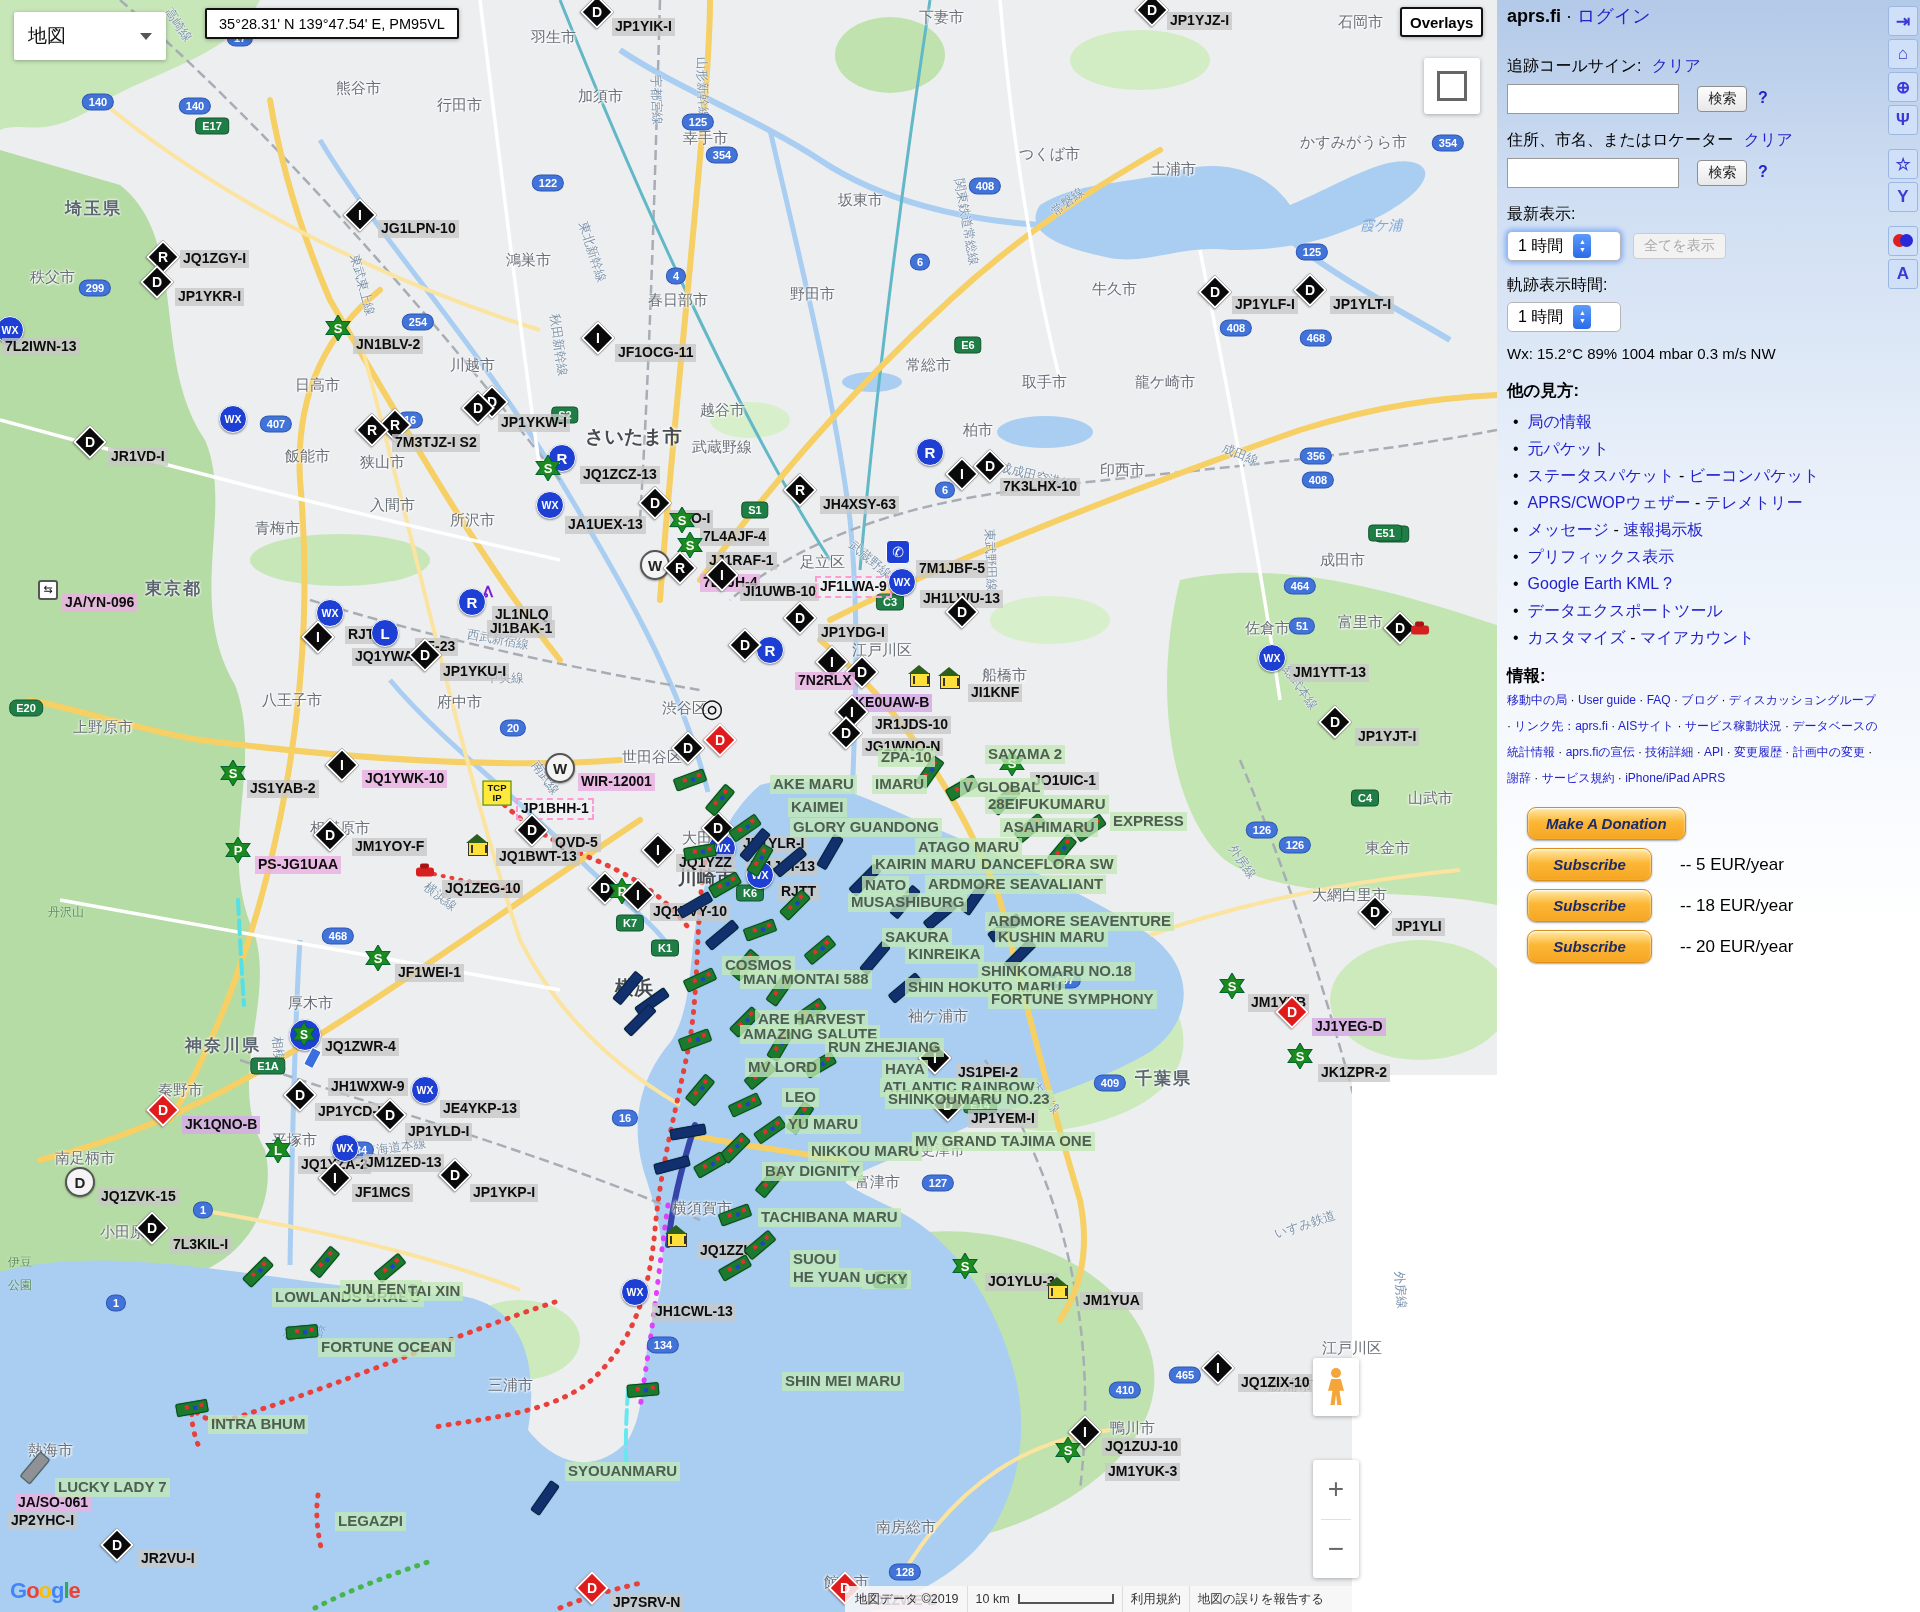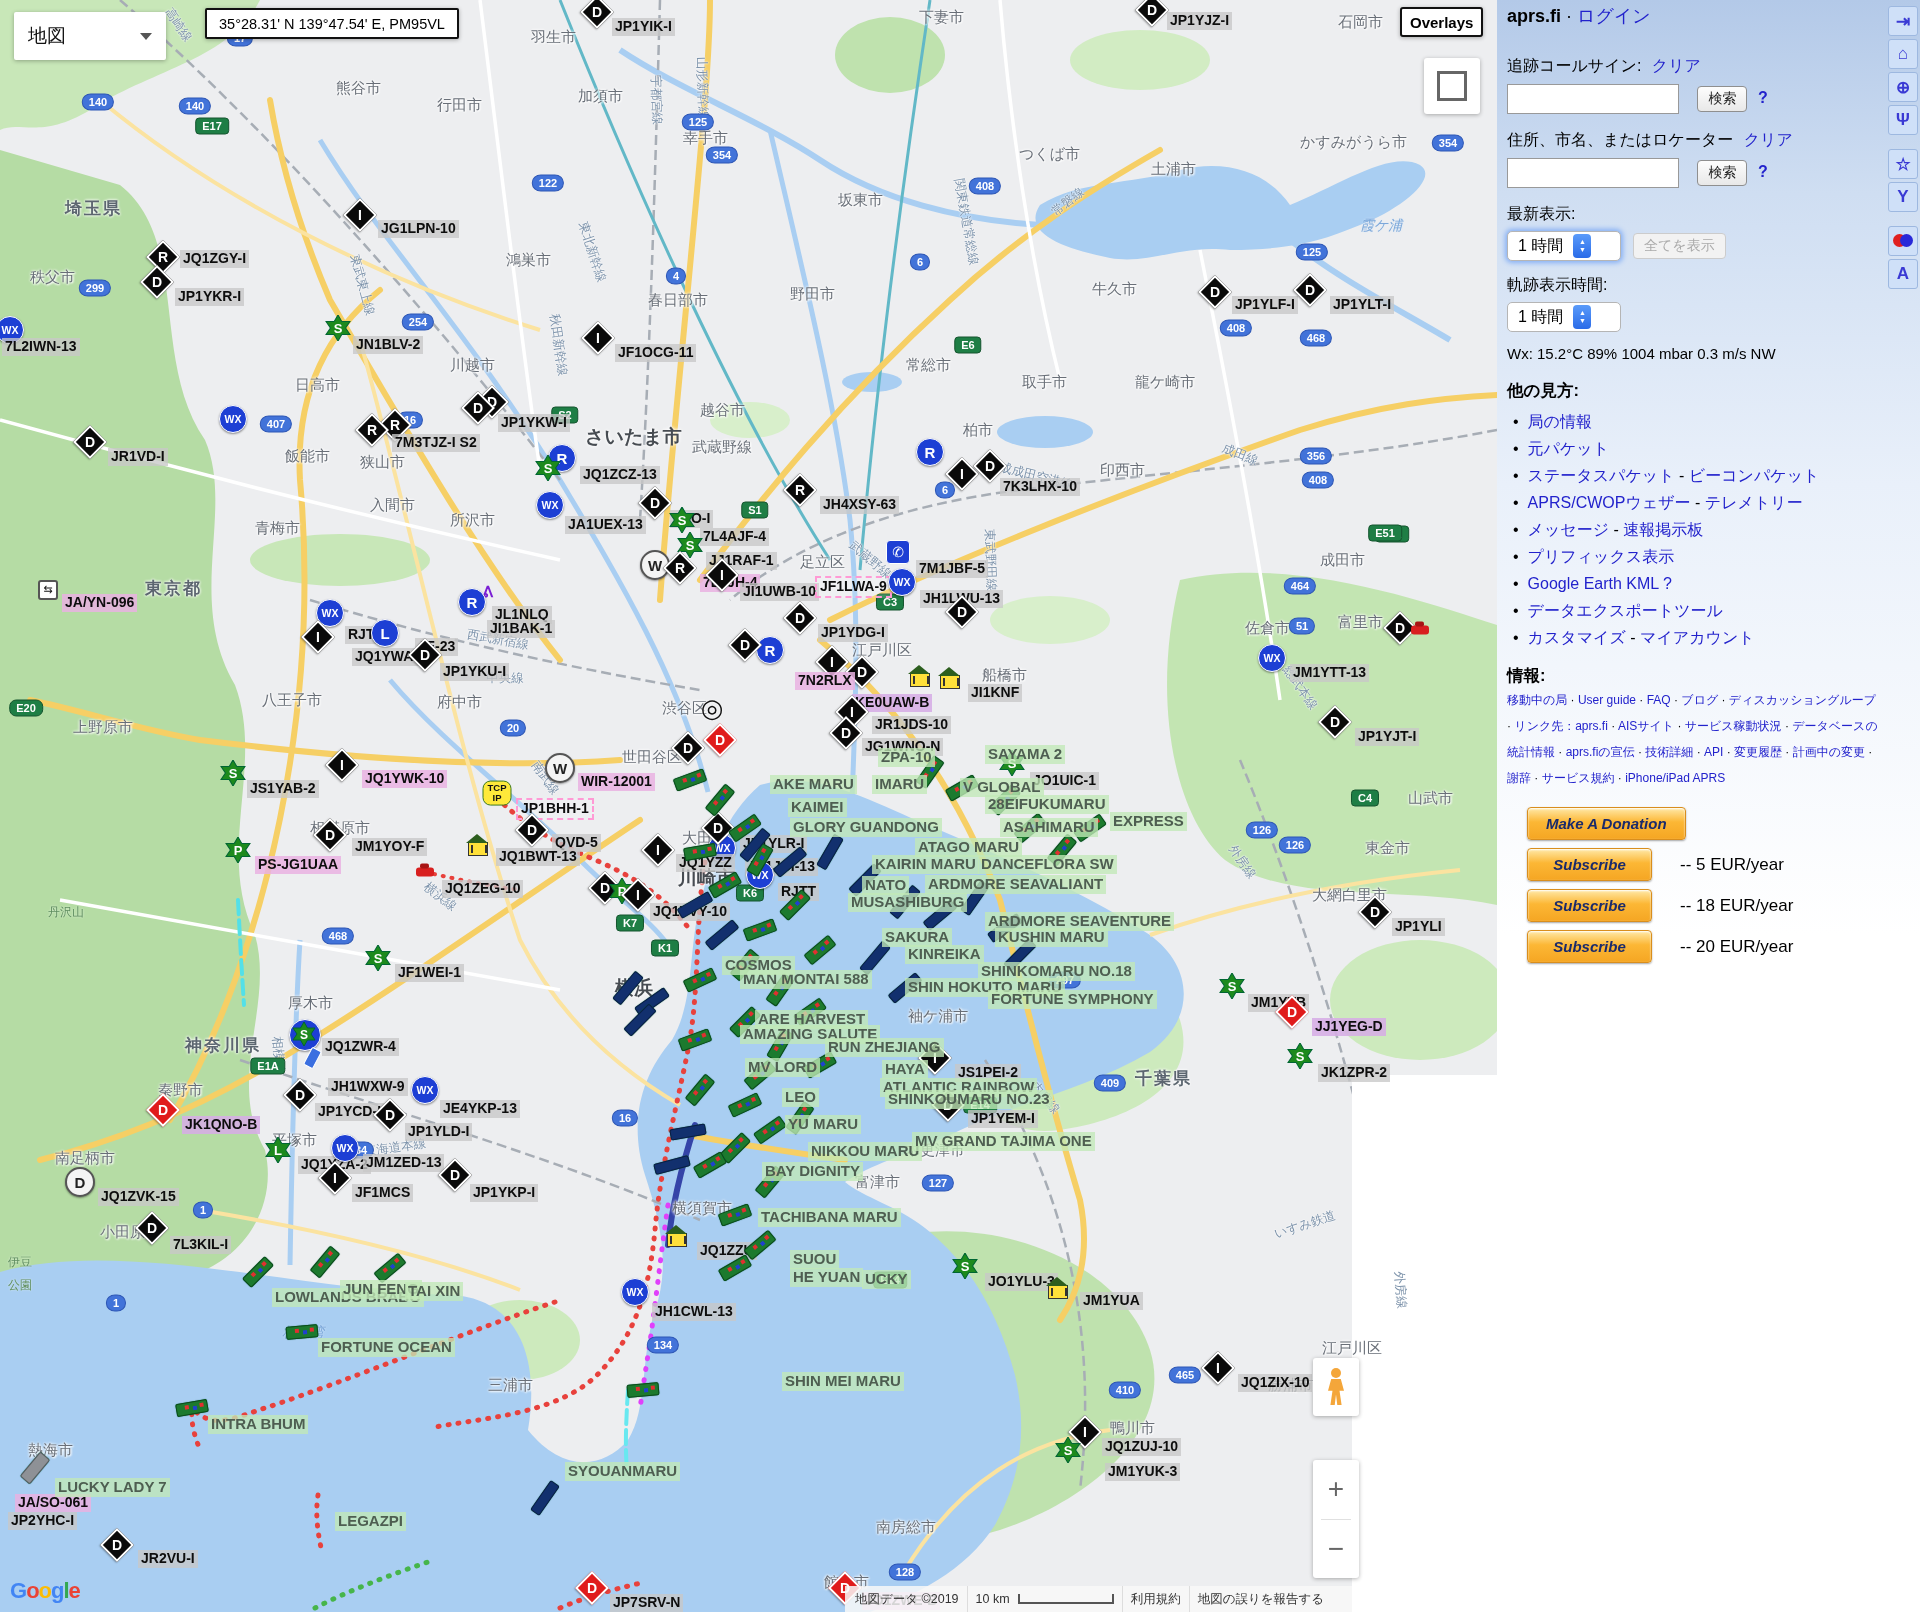--- a/index.html
+++ b/index.html
@@ -26,21 +26,21 @@
   .dia.blk{background:#0a0a0a;border:2px solid #fff;}
   .dia.red{background:#e01b1b;border:2px solid #fff;}
   .circ{width:26px;height:26px;border-radius:50%;display:flex;align-items:center;justify-content:center;
         color:#fff;font-weight:700;font-size:15px;box-shadow:0 1px 2px rgba(0,0,0,.4);}
   .circ.blue{background:#1d3fd4;border:1.5px solid #fff;}
   .circ.wx{background:#1d3fd4;border:1.5px solid #fff;font-size:10.5px;}
   .circ.white{background:#f4f4f4;border:2px solid #555;color:#222;}
   .house{width:18px;height:12px;background:#ffe03a;border:1px solid #333;position:relative;margin-top:8px;}
   .house:before{content:"";position:absolute;left:-3px;top:-9px;border-left:11px solid transparent;border-right:11px solid transparent;border-bottom:9px solid #2c5e1e;}
   .house i{position:absolute;left:2px;top:2px;width:12px;height:8px;border-left:2px solid #333;border-right:2px solid #333;background:#ffe03a;}
-  .tcp{background:#ffe93a;border:1.5px solid #3d7a1f;border-radius:8px;color:#111;font-size:9.5px;font-weight:700;
+  .tcp{background:#ffe93a;border:1.5px solid #3d7a1f;border-radius:0;color:#111;font-size:9.5px;font-weight:700;
        text-align:center;padding:1px 4px;line-height:1.1;}
   .caricon{width:18px;height:9px;background:#d81f1f;border-radius:3px;position:relative;}
   .caricon:before{content:"";position:absolute;left:4px;top:-4px;width:9px;height:5px;background:#a81414;border-radius:2px;}
   .busicon{width:9px;height:18px;background:#3b6fe0;border:1px solid #fff;border-radius:2px;transform:translate(-50%,-50%) rotate(28deg);}
   .lab{position:absolute;white-space:nowrap;font-weight:700;font-size:14px;color:#0d0d0d;padding:0 3px;line-height:1.25;}
   .lab.gray{background:rgba(200,200,200,.78);}
   .lab.pink{background:rgba(233,178,226,.85);}
   .lab.purple{background:rgba(214,173,229,.88);}
   .lab.dashed{background:rgba(255,255,255,.15);border:2px dashed #ff9ad5;}
   .lab.green{background:rgba(193,233,183,.78);color:#4e5e51;font-size:15px;}
@@ -98,21 +98,21 @@
   .sel .spin{width:18px;height:24px;background:linear-gradient(#5a9bfa,#2a6be8);border-radius:4px;margin-left:10px;margin-right:2px;
     display:flex;flex-direction:column;align-items:center;justify-content:center;color:#fff;font-size:7px;line-height:1.1;}
   .sel.focus{box-shadow:0 0 5px 2px #86b0f5;}
   .wxline{font-size:15px;color:#000;}
   .sb-h2{font-size:16.5px;font-weight:700;color:#000;}
   #otherviews{list-style:none;margin:6px 0 0 6px;padding:0;}
   #otherviews li{font-size:16px;line-height:27px;color:#000;}
   #otherviews li:before{content:"•";margin-right:9px;color:#000;}
   #infopara{font-size:12px;line-height:26px;color:#000;width:372px;}
   #statusbox{width:392px;height:22px;border:1px solid #777;background:#fff;font-size:15px;color:#000;padding:4px 7px;}
-  .obtn{background:linear-gradient(#ffe9a8,#fcb735 45%,#f5a623);border:1px solid #d98e1d;border-radius:4px;
+  .obtn{background:linear-gradient(#ffe9a8,#fcb735 45%,#f5a623);border:1px solid #d98e1d;border-radius:9px;
         color:#1a2a6b;font-weight:700;font-style:italic;font-size:15px;box-shadow:0 1px 2px rgba(0,0,0,.35), inset 0 1px 2px #fff;
         padding:7px 18px;}
   .tier{font-size:17px;color:#000;margin-left:28px;}
   #iconstrip{position:absolute;left:1888px;top:6px;width:30px;}
   .sico{width:28px;height:28px;background:#cfe0f8;border:1px solid #9db8e0;border-radius:3px;margin-bottom:3px;
         display:flex;align-items:center;justify-content:center;color:#3a3ad4;font-size:17px;font-weight:700;position:relative;}
   .sico.gap{margin-top:14px;}
   .dots:before{content:"";position:absolute;left:4px;top:7px;width:13px;height:13px;border-radius:50%;background:#e02020;}
   .dots:after{content:"";position:absolute;left:11px;top:7px;width:13px;height:13px;border-radius:50%;background:#2828d8;}
 </style>

